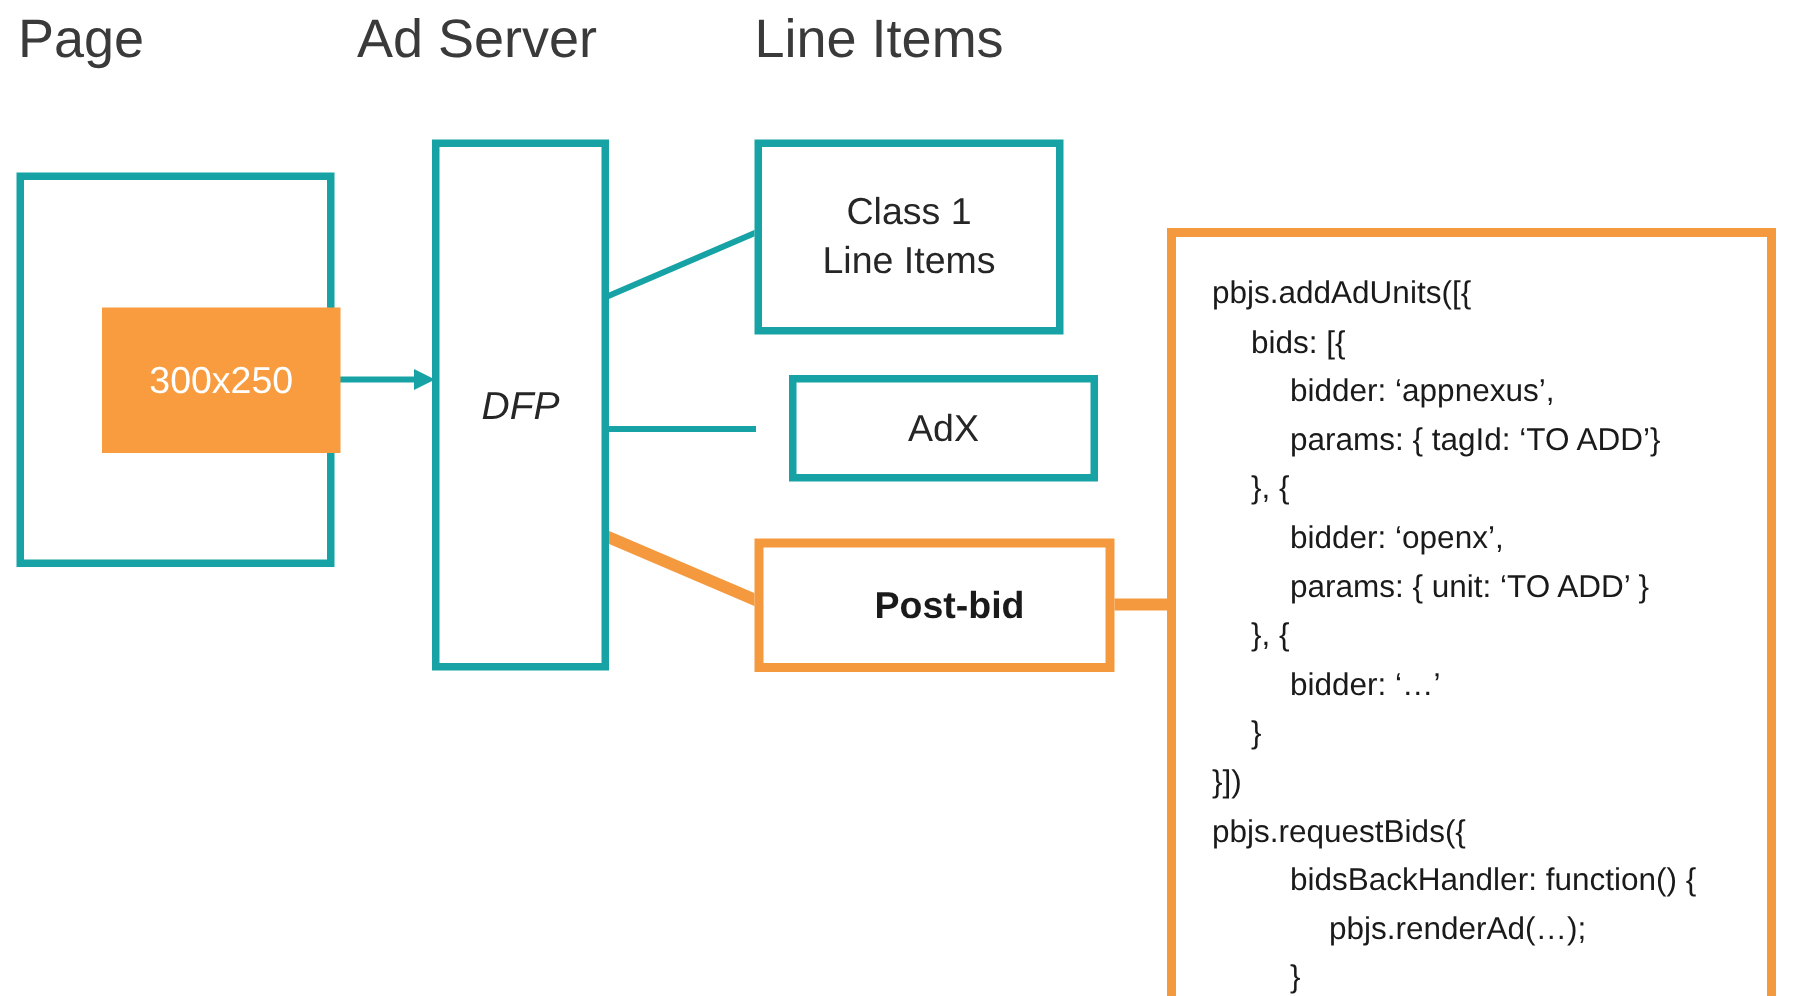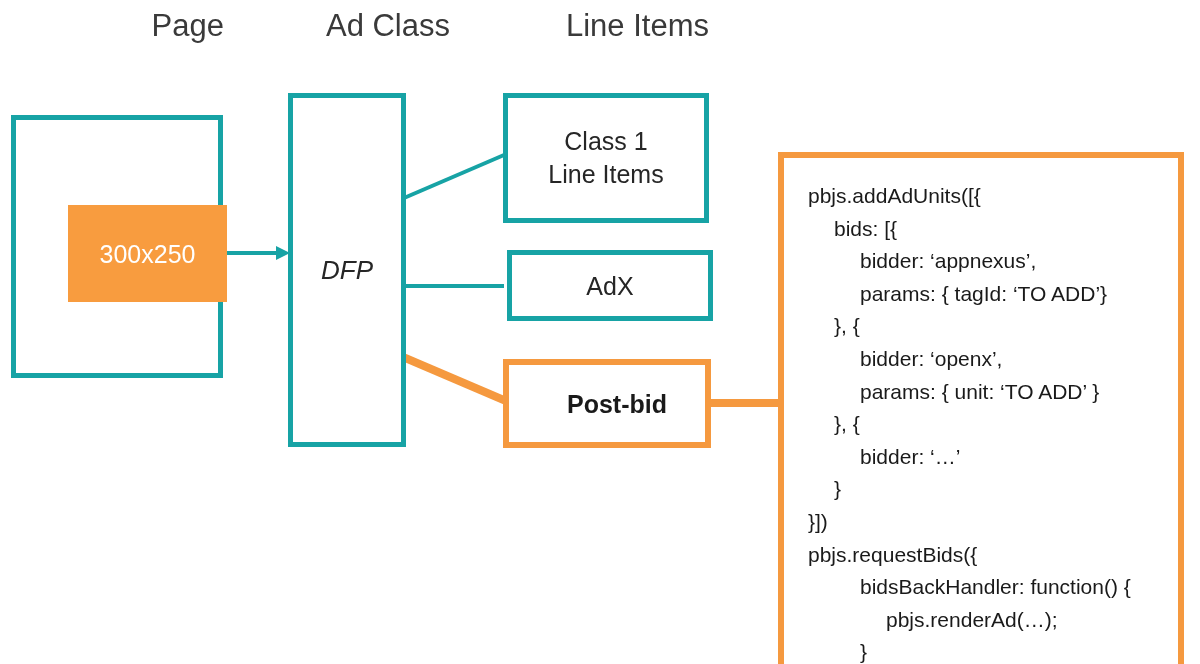--- a/index.html
+++ b/index.html
@@ -14,25 +14,25 @@
   }
   #canvas {
     position: relative;
     width: 1200px;
     height: 664px;
     background: #ffffff;
     overflow: hidden;
   }
   .col-header {
     position: absolute;
-    font-size: 31px;
+    font-size: 36px;
     line-height: 36px;
     font-weight: 400;
     color: #3a3a3a;
-    text-align: right;
+    text-align: left;
     white-space: nowrap;
     letter-spacing: 0px;
   }
   #hdr-page      { left: 12px;  top: 8px;  width: 212px; }
   #hdr-adserver  { left: 238px; top: 8px;  width: 212px; }
   #hdr-lineitems { left: 503px; top: 8px;  width: 206px; }
   #hdr-creatives { left: 778px; top: 8px;  width: 406px; }
 
   .box {
     position: absolute;
@@ -83,32 +83,32 @@
   #class1-box {
     left: 503px;
     top: 93px;
     width: 206px;
     height: 130px;
     font-size: 25px;
     line-height: 33px;
     color: #262626;
   }
   #adx-box {
-    left: 507px;
+    left: 526px;
     top: 250px;
     width: 206px;
     height: 71px;
     font-size: 25px;
     line-height: 28px;
     color: #262626;
   }
   #postbid-box {
     left: 503px;
     top: 359px;
-    width: 208px;
+    width: 240px;
     height: 89px;
     font-size: 25px;
     line-height: 28px;
     font-weight: bold;
     color: #1a1a1a;
     padding-left: 20px;
   }
   #code-box {
     position: absolute;
     left: 778px;
@@ -140,21 +140,21 @@
     height: 664px;
     pointer-events: none;
   }
 </style>
 </head>
 <body>
 
 <div id="canvas">
 
   <div class="col-header" id="hdr-page">Page</div>
-  <div class="col-header" id="hdr-adserver">Ad Class</div>
+  <div class="col-header" id="hdr-adserver">Ad Server</div>
   <div class="col-header" id="hdr-lineitems">Line Items</div>
 
   <svg id="connectors" viewBox="0 0 1200 664">
 
     <line x1="201" y1="253" x2="282" y2="253" stroke="#17a3a5" stroke-width="4"></line>
     <polygon points="290,253 276,246 276,260" fill="#17a3a5"></polygon>
 
     <line x1="404" y1="198" x2="504" y2="155" stroke="#17a3a5" stroke-width="4"></line>
 
     <line x1="404" y1="286" x2="504" y2="286" stroke="#17a3a5" stroke-width="4"></line>

